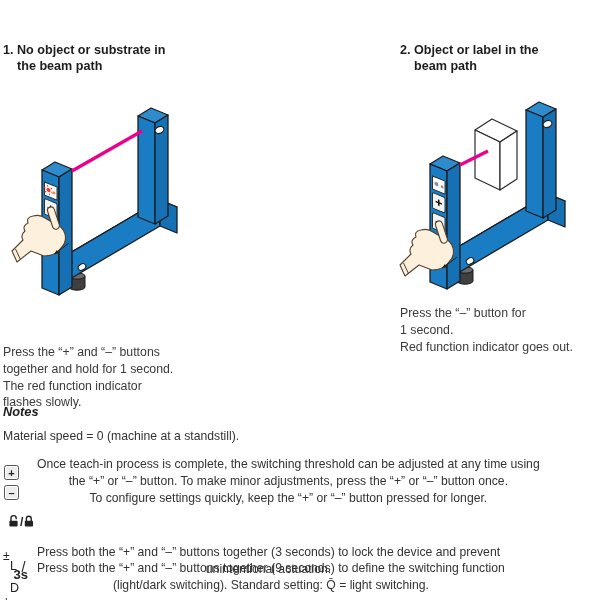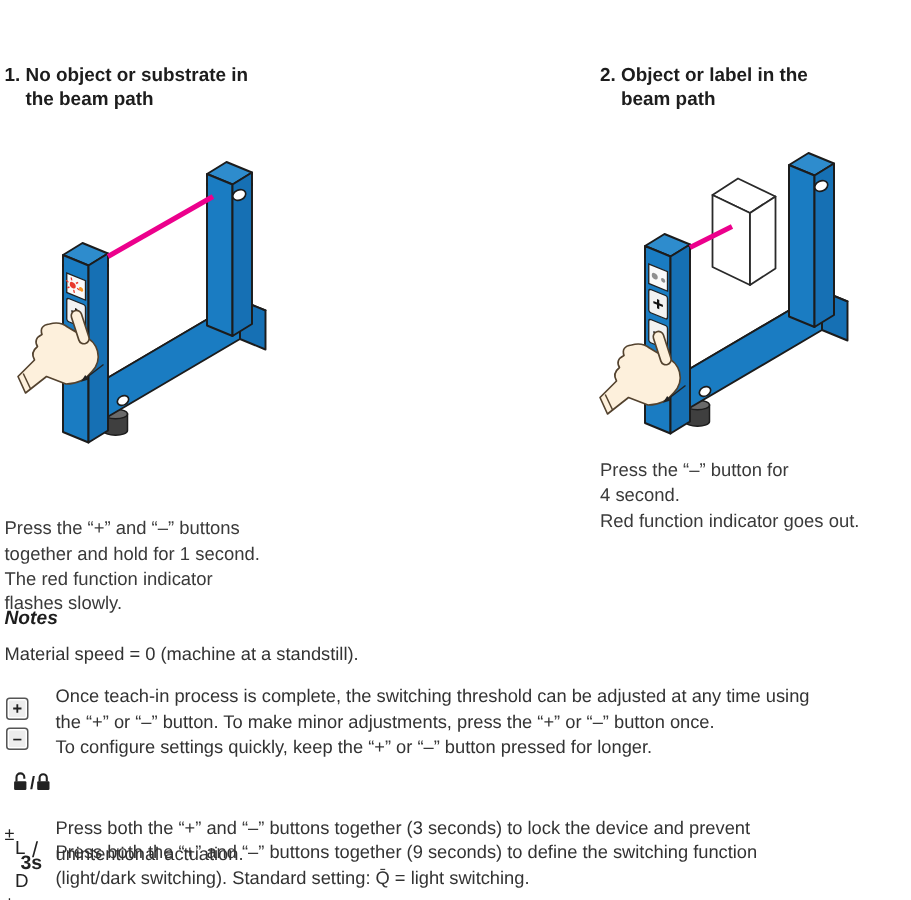--- a/index.html
+++ b/index.html
@@ -5,21 +5,21 @@
   html,body{margin:0;padding:0;background:#fff;}
   .page{position:relative;width:607px;height:600px;background:#ffffff;overflow:hidden;
         font-family:"Liberation Sans",sans-serif;color:#222;}
   .abs{position:absolute;}
   .title{font-weight:bold;font-size:11.6px;letter-spacing:-0.25px;white-space:nowrap;color:#1d1d1d;}
   .step-h{font-weight:bold;font-size:12.6px;line-height:16px;display:flex;color:#1d1d1d;}
   .step-h .num{width:14px;flex:none;}
   .pre{white-space:pre-line;}
   .cap{font-size:12.3px;line-height:16.8px;color:#3a3a3a;white-space:pre-line;}
   .notes-h{font-weight:bold;font-size:12.8px;color:#1d1d1d;}
-  .note-text{font-size:12.2px;line-height:17.2px;color:#333;white-space:pre-line;}
+  .note-text{font-size:12.2px;line-height:17.2px;color:#333;white-space:pre-line;text-align:center;}
   .mini-btn{width:13px;height:13px;border:1.2px solid #555;border-radius:2.5px;background:#ededed;
             font-size:11px;font-weight:bold;color:#222;display:flex;align-items:center;justify-content:center;
             box-shadow:inset 0 0 0 1px #fff;}
   .note-icon{width:34px;}
   .locks{display:flex;align-items:flex-end;margin-left:5px;height:14px;}
   .lock-slash{font-weight:bold;font-size:12px;margin:0 0px;position:relative;top:1px;}
   .pmrow{display:flex;align-items:center;margin-top:1px;}
   .pm{font-size:12px;color:#222;}
   .secs{font-weight:bold;font-size:13px;margin-left:4px;color:#222;margin-top:38px;}
   .ldrow{margin-left:7px;font-weight:normal;height:16px;color:#222;}
@@ -128,21 +128,21 @@
           <polygon points="54,164.5 56.81,159.96 59.13,162.96" fill="#222"></polygon>
         </g>
       </g>
     </svg>
 
   <div class="abs cap" style="left:3px;top:303px;margin-top:41px;">Press the “+” and “–” buttons
 together and hold for 1 second.
 The red function indicator
 flashes slowly.</div>
   <div class="abs cap" style="left:400px;top:305px;">Press the “–” button for
-4 second.
+1 second.
 Red function indicator goes out.</div>
 
   <div class="abs notes-h" style="left:3px;top:404px;font-style:italic;">Notes</div>
   <div class="abs note-text" style="left:3px;top:428px;">Material speed = 0 (machine at a standstill).</div>
 
   <div class="abs mini-btn" style="left:4px;top:465px;">
     <span>+</span>
   </div>
   <div class="abs mini-btn" style="left:4px;top:485px;">
     <span>–</span>

